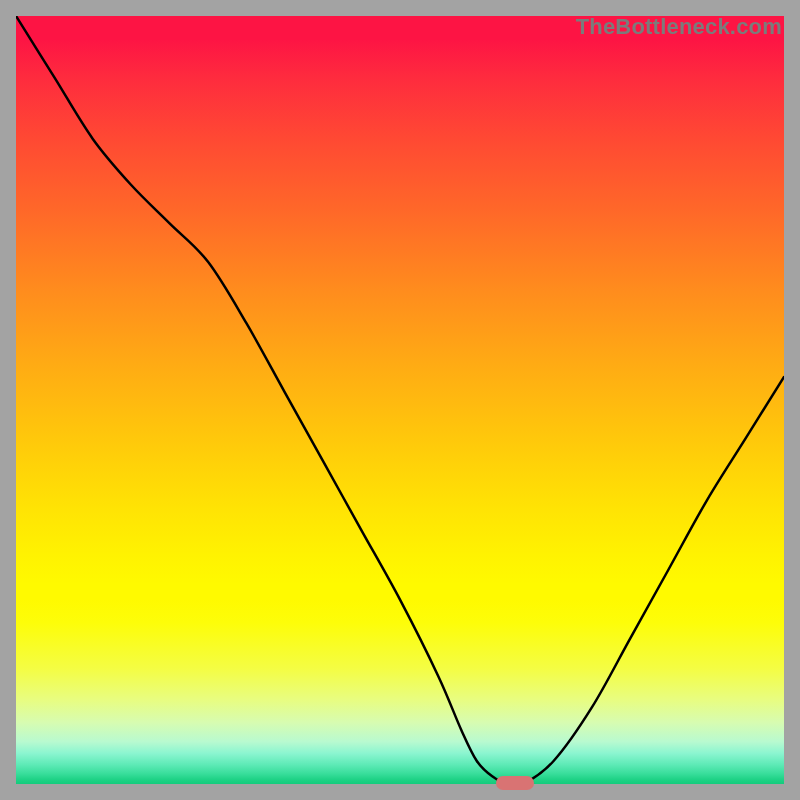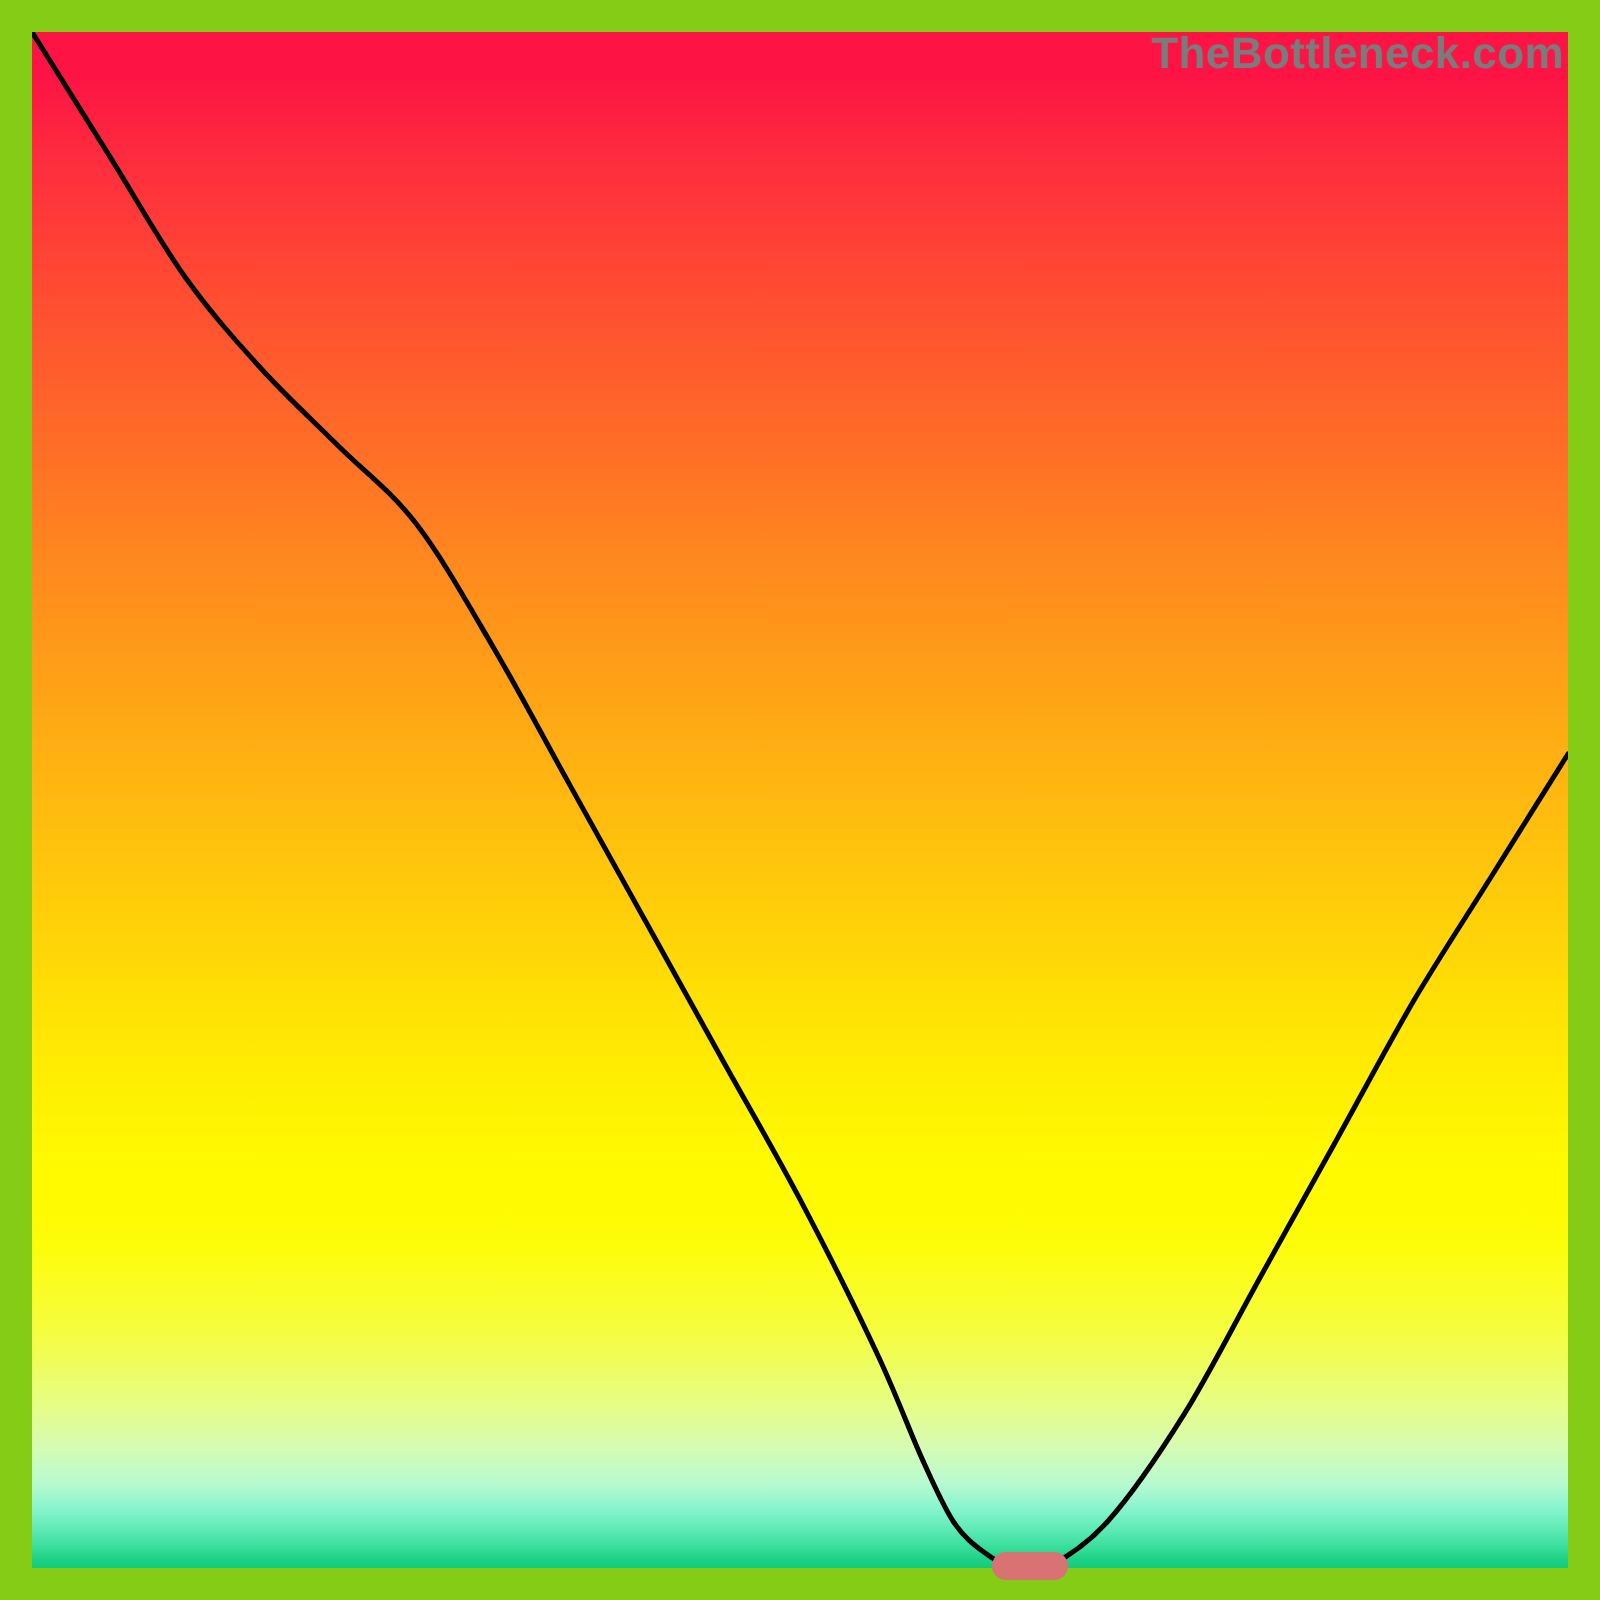--- a/index.html
+++ b/index.html
@@ -9,21 +9,21 @@
     height: 800px;
     background: #000;
     overflow: hidden;
   }
   .frame {
     position: absolute;
     left: 0;
     top: 0;
     width: 800px;
     height: 800px;
-    background: #84cc16;
+    background: #a3a3a3;
   }
   .plot-area {
     position: absolute;
     left: 16px;
     top: 16px;
     width: 768px;
     height: 768px;
     background: linear-gradient(to bottom,
       #fd1444 0%,
       #fd1444 3%,

